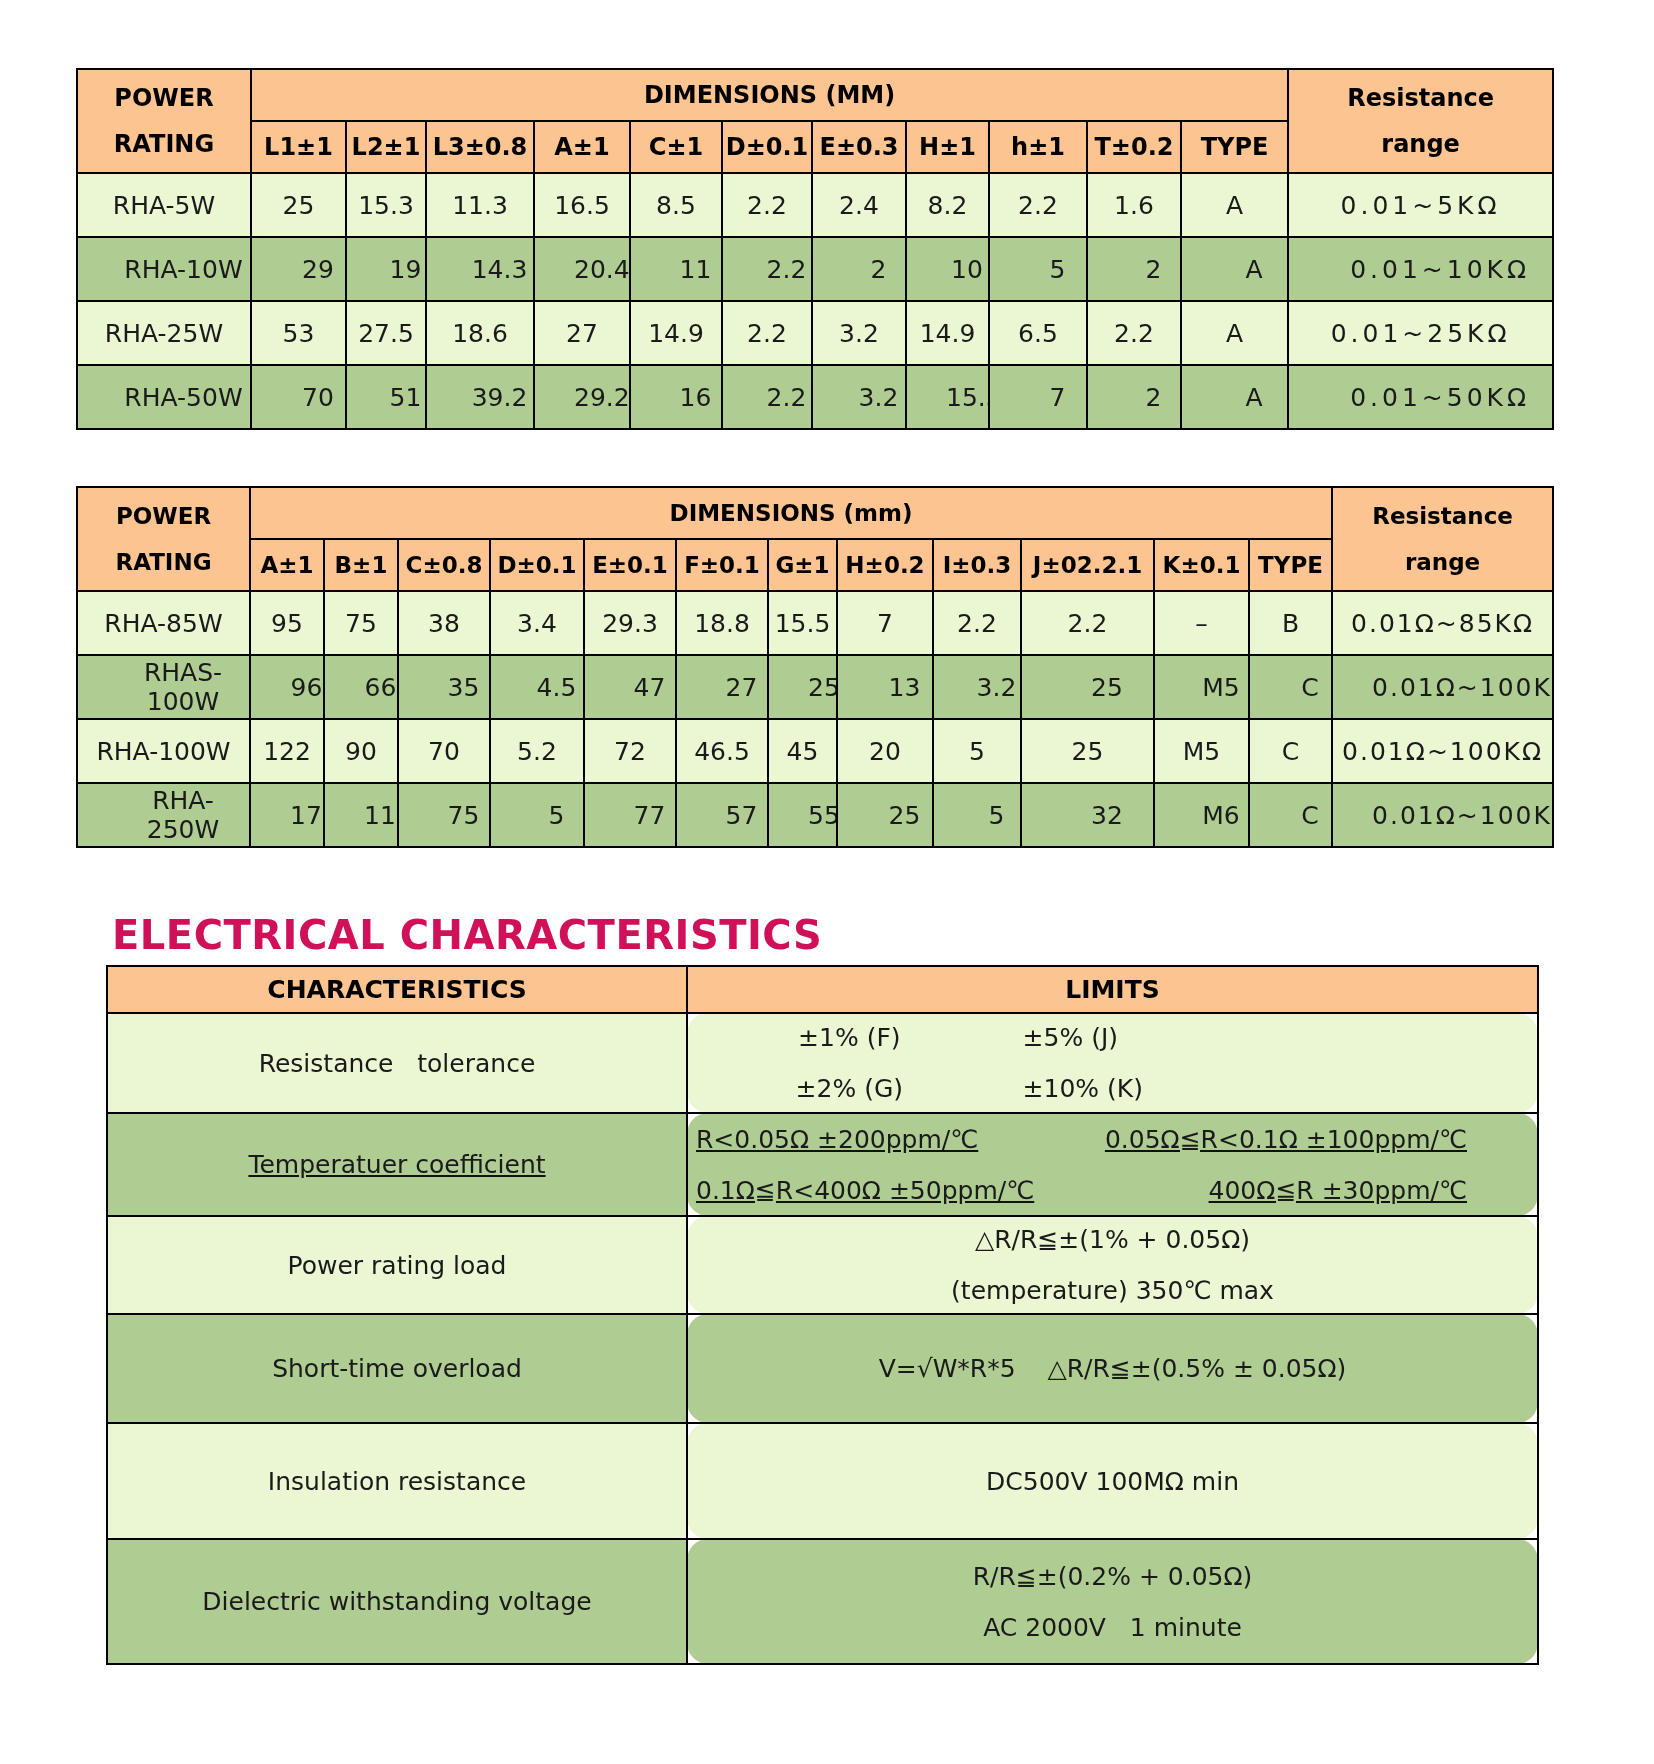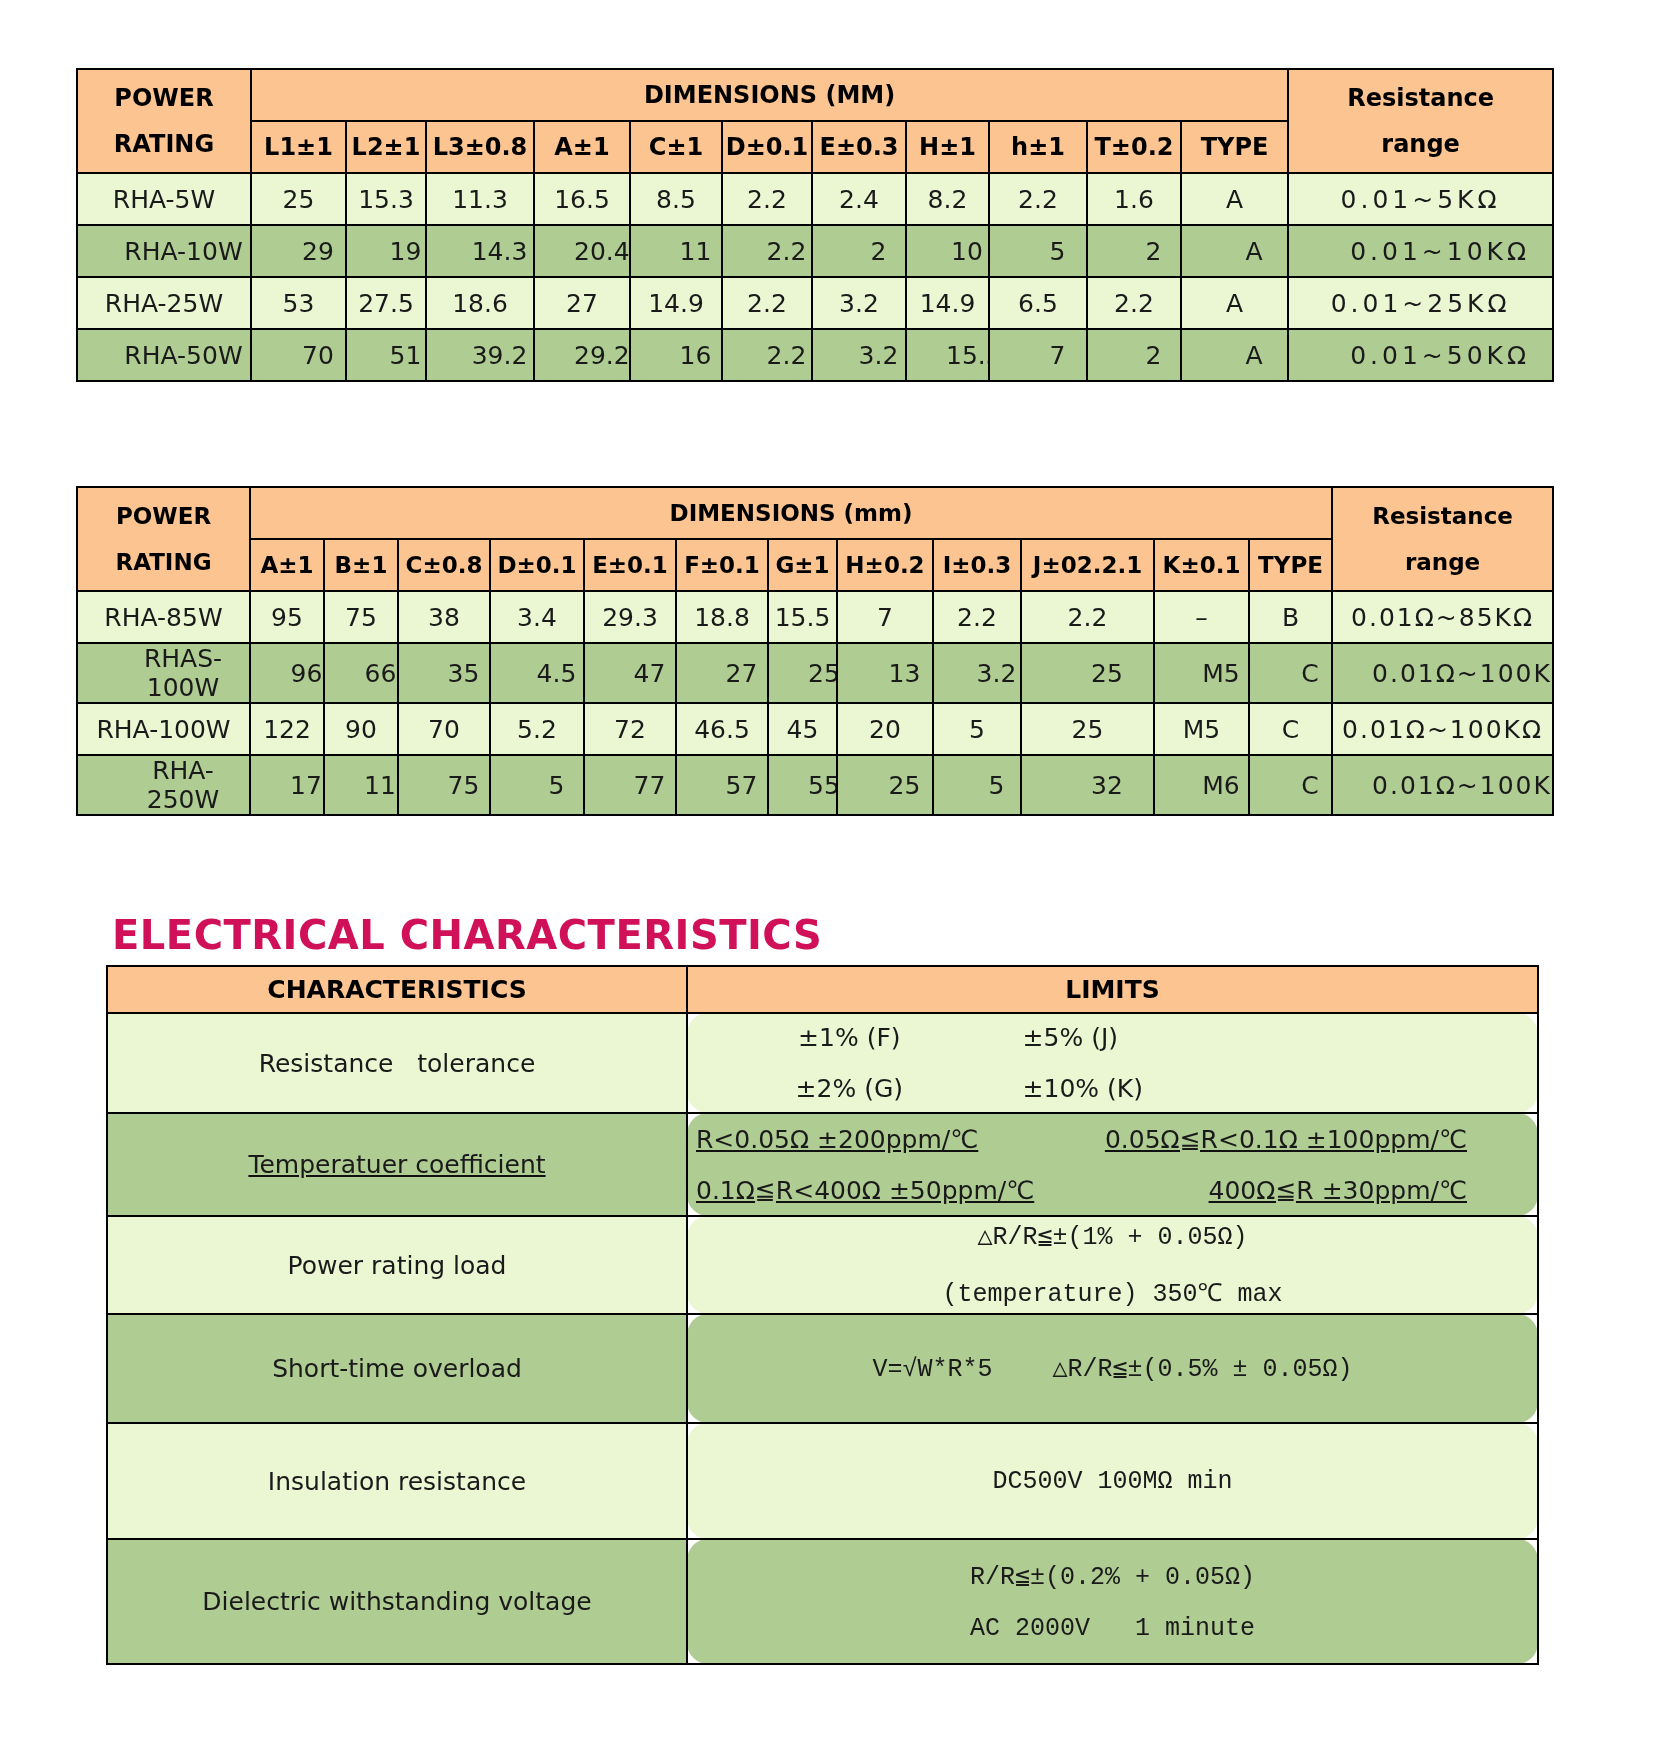--- a/index.html
+++ b/index.html
@@ -14,21 +14,21 @@
   .dim-table th,.dim-table td{
     border:2px solid var(--border,#000);
     text-align:center;vertical-align:middle;
     padding:0;overflow:hidden;
   }
   .dim-table th{
     background:var(--header-bg,#FBC491);
     font-weight:bold;font-size:24px;color:#000;
   }
   .dim-table thead tr{height:52px;margin-top:26px;}
-  .dim-table tbody tr{height:52px;}
+  .dim-table tbody tr{height:64px;}
   .dim-table td{font-size:25px;color:#1a1a1a;}
   .dim-table tr.light td{background:var(--row-light,#EBF6D3);}
   .dim-table tr.dark td{background:var(--row-dark,#AFCC93);padding-left:39px;}
   .t1{left:76px;top:68px;width:1476px;}
   .t2{left:76px;top:486px;width:1476px;}
   .stack{height:92px;display:flex;flex-direction:column;justify-content:space-around;align-items:center;}
   .t1 td.res{letter-spacing:4px;}
   .t2 td.res{letter-spacing:2px;text-align:center;}
   .t2 th{font-size:23px;}
 
@@ -58,21 +58,21 @@
   .elec-table td.char{
     text-align:center;font-size:25px;color:#1a1a1a;white-space:pre-wrap;
   }
   .elec-table td.lim{font-size:25px;color:#1a1a1a;border-radius:21px;}
   .lim .line{display:flex;align-items:center;}
   .lim .line + .line{margin-top:22px;}
   .lim .line span{white-space:pre-wrap;}
   .line.pair .l{flex:0 0 38%;text-align:center;}
   .line.pair .r{flex:1 1 auto;text-align:left;padding-left:12px;}
   .line.justify{justify-content:space-between;padding:0 70px 0 8px;}
-  .line.center{justify-content:center;text-align:center;font-family:Liberation Mono, monospace;}
+  .line.center{justify-content:center;text-align:center;}
 </style>
 </head>
 <body>
 
 <div class="page">
 
   <table class="dim-table t1">
     <colgroup>
       <col style="width:174px">
         <col style="width:95px">

